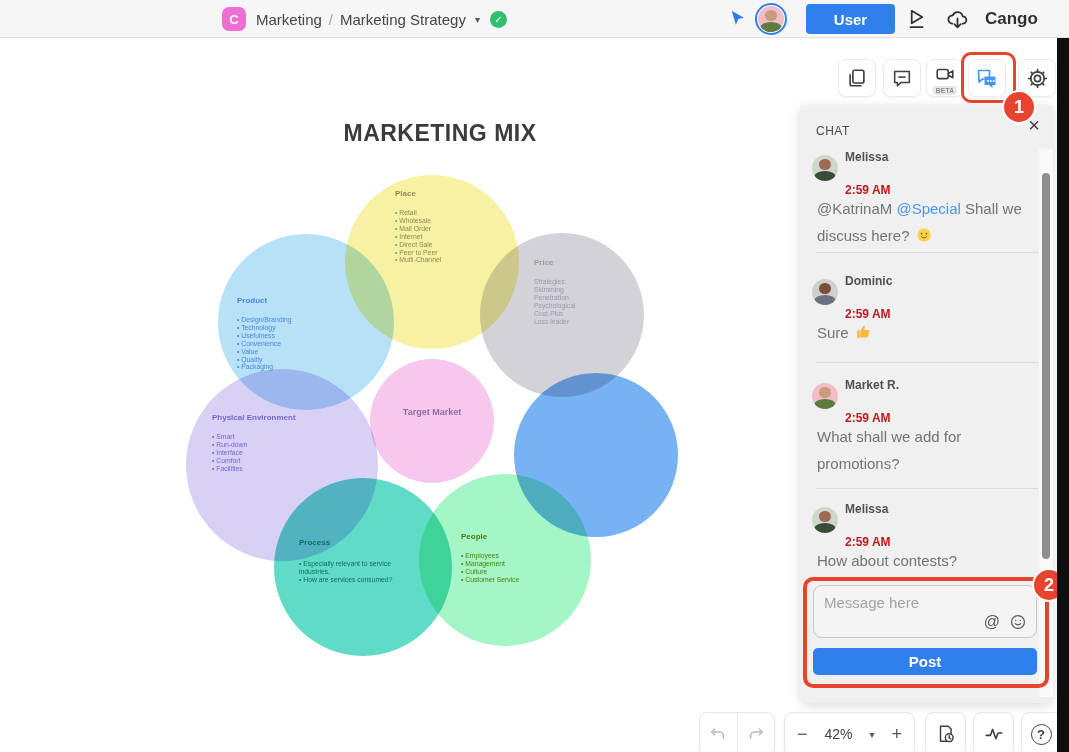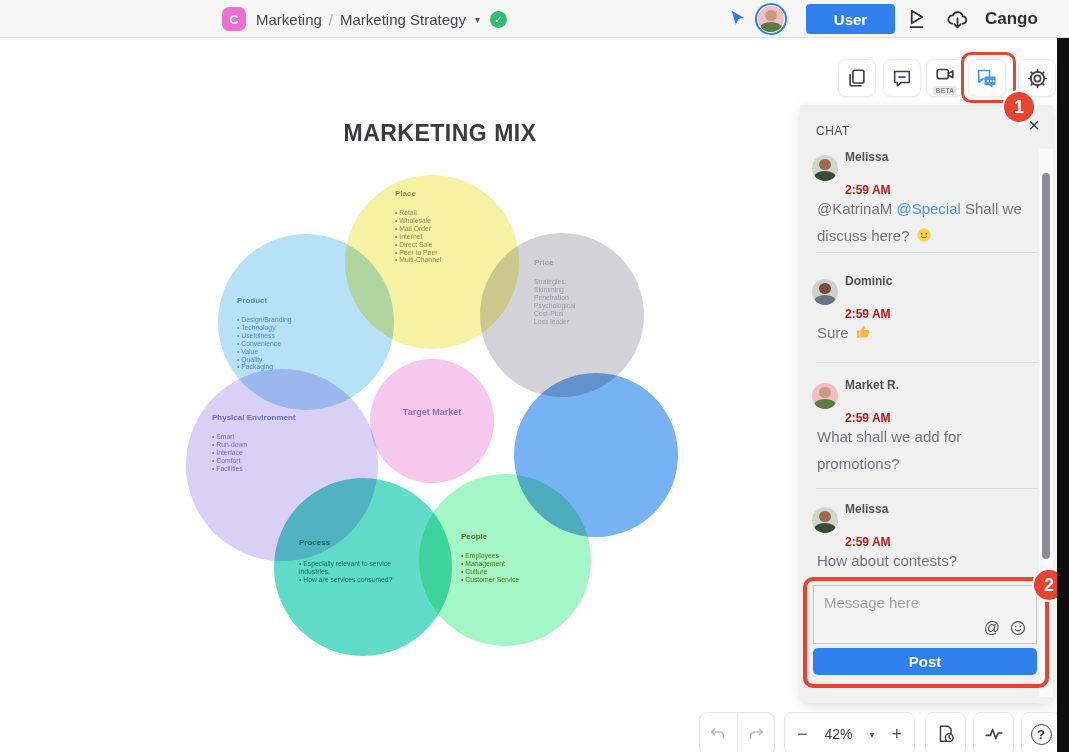--- a/index.html
+++ b/index.html
@@ -62,21 +62,21 @@
   .msg .avatar { position:absolute; left:12px; top:8px; width:26px; height:26px; }
   .msg-name { position:absolute; left:45px; top:3px; font-size:12px; font-weight:600; color:#515155; white-space:nowrap; }
   .msg-time { position:absolute; left:45px; top:36px; font-size:12px; font-weight:700; color:#b91c1c; }
   .msg-body { position:absolute; left:17px; top:48px; width:214px; font-size:15px; line-height:27px; color:#73737a; }
   .mention { color:#4a97ef; cursor:pointer; }
   .divider { position:absolute; left:16px; width:222px; height:1px; background:#dddde0; }
   .scroll-track { position:absolute; left:239px; top:44px; width:14px; height:548px; background:#f9f9fa; }
   .scroll-thumb { position:absolute; left:3px; top:24px; width:8px; height:386px; background:#8e8e92; border-radius:4px; cursor:grab; }
   .emoji { vertical-align:-2px; margin-left:2px; }
   .anno-box2 { position:absolute; left:3px; top:472px; width:246px; height:111px; border:4px solid #e8432e; border-radius:10px; z-index:12; pointer-events:none; }
-  .chat-input { position:absolute; left:13px; top:480px; width:224px; height:59px; background:#f4f4f5; border:1px solid #c9c9cd; border-radius:0; }
+  .chat-input { position:absolute; left:13px; top:480px; width:224px; height:53px; background:#f4f4f5; border:1px solid #c9c9cd; border-radius:9px; }
   .chat-input textarea { width:100%; height:100%; background:transparent; border:none; resize:none; outline:none; font-family:inherit; font-size:15px; color:#55555a; padding:8px 10px; }
   .chat-input textarea::placeholder { color:#a1a1a6; }
   .input-icons { position:absolute; right:9px; bottom:6px; display:flex; align-items:center; gap:9px; }
   .at-glyph { font-size:16px; color:#53555a; cursor:pointer; line-height:1; }
   .post-btn { position:absolute; left:13px; top:543px; width:224px; height:27px; background:#2f80ed; border:none; border-radius:5px; color:#fff; font-size:15px; font-weight:600; font-family:inherit; cursor:pointer; }
 
   
   .bb-group { position:absolute; top:712px; height:44px; background:#fff; border:1px solid #e6e6e8; border-radius:8px; box-shadow:0 1px 2px rgba(0,0,0,.05); display:flex; align-items:center; z-index:10; }
   .bb-btn { display:flex; align-items:center; justify-content:center; height:100%; background:none; border:none; cursor:pointer; font-family:inherit; }
   .g-history { left:699px; width:76px; }

